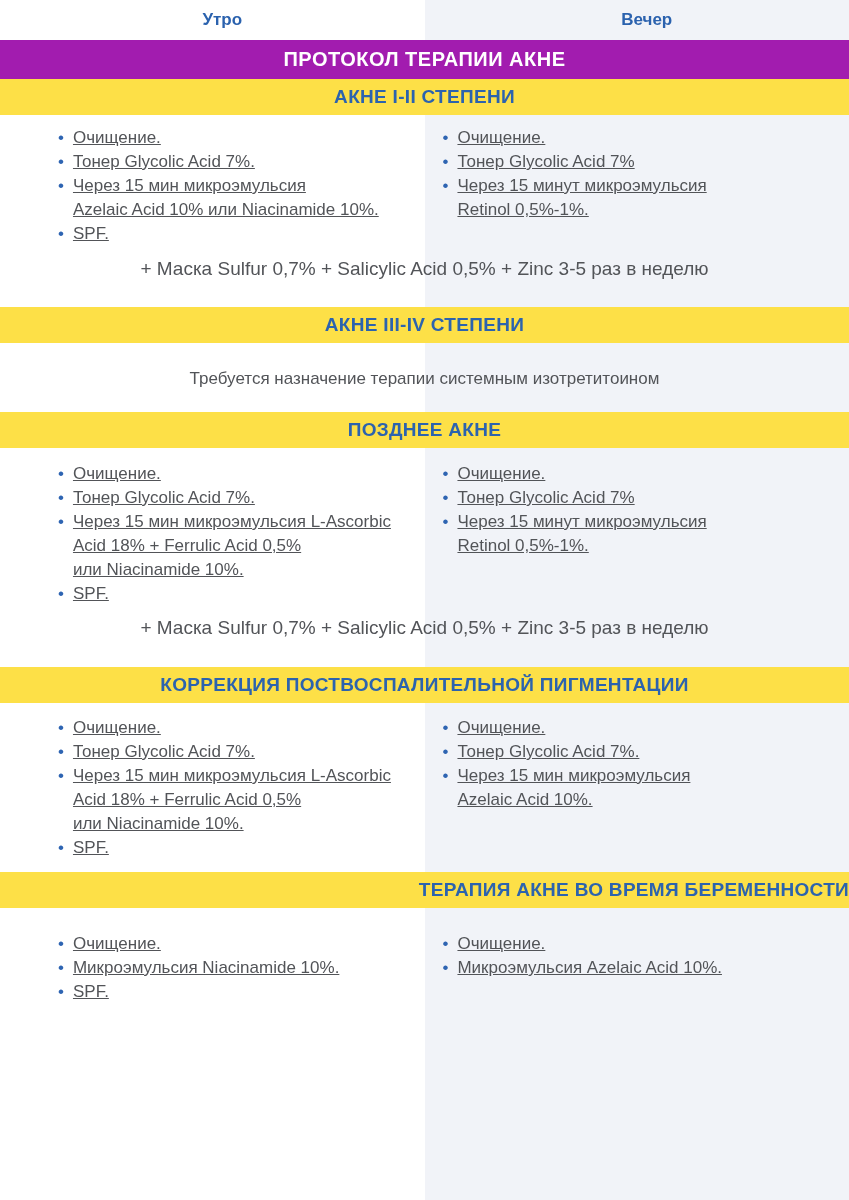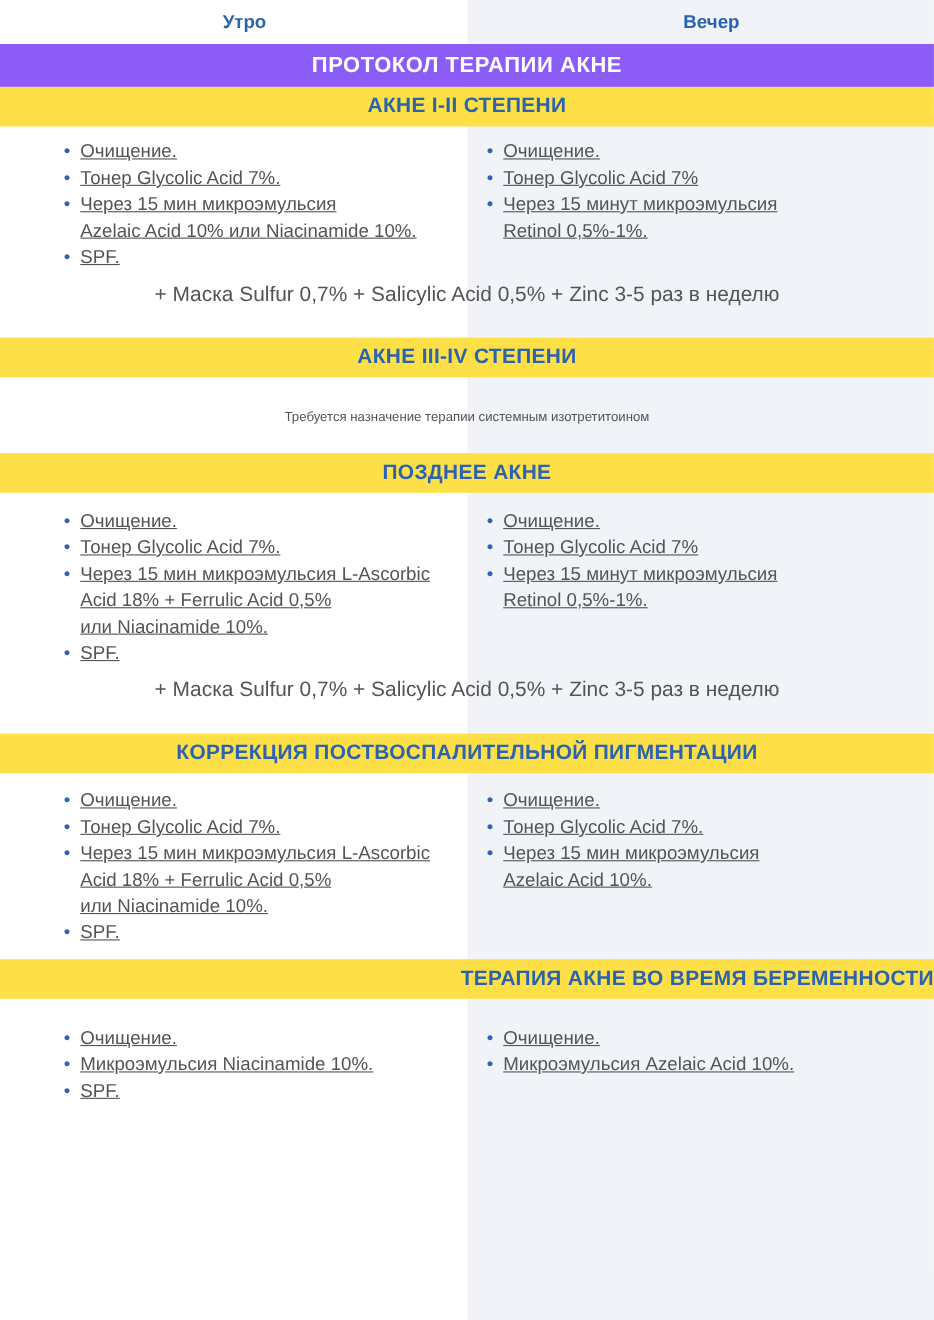--- a/index.html
+++ b/index.html
@@ -13,21 +13,21 @@
   .evening-bg{
     position:absolute;left:425px;top:0;width:424px;height:1200px;
     background:#f1f3f8;z-index:0;
   }
   .content{position:relative;z-index:1;}
 
   .col-headers{display:flex;height:40px;align-items:center;}
   .col-half{width:50%;text-align:center;font-weight:bold;font-size:17px;color:#2b62ae;padding-left:20px;}
 
   .banner{
-    height:39px;background:#8b5cf6;color:#ffffff;
+    height:39px;background:#a21caf;color:#ffffff;
     display:flex;align-items:center;justify-content:center;
     font-weight:bold;font-size:20px;letter-spacing:0.5px;
   }
 
   .band{
     height:36px;background:#fde047;
     display:flex;align-items:center;justify-content:center;
     color:#2c63ae;font-weight:bold;font-size:19px;letter-spacing:0.3px;
   }
 
@@ -39,21 +39,21 @@
   ul.blist{list-style:none;margin:0;padding:0;font-size:17px;color:#525458;line-height:24px;}
   ul.blist li{display:flex;align-items:flex-start;}
   .bullet{color:#2e64b2;margin-right:9px;flex:0 0 auto;}
   .lines{display:block;text-decoration:underline;}
   .ln{display:block;}
 
   .footnote{
     text-align:center;font-size:19px;color:#525458;line-height:24px;
   }
   .note{
-    text-align:center;font-size:12px;color:#525458;line-height:24px;
+    text-align:center;font-size:17px;color:#525458;line-height:24px;
   }
 
   
   .cols-1{padding-top:11px;}
   .footnote-1{margin-top:11px;}
   .band-2{margin-top:26px;}
   .note-1{padding-top:24px;}
   .band-3{margin-top:21px;text-align:right;}
   .cols-2{padding-top:14px;}
   .footnote-2{margin-top:10px;}

